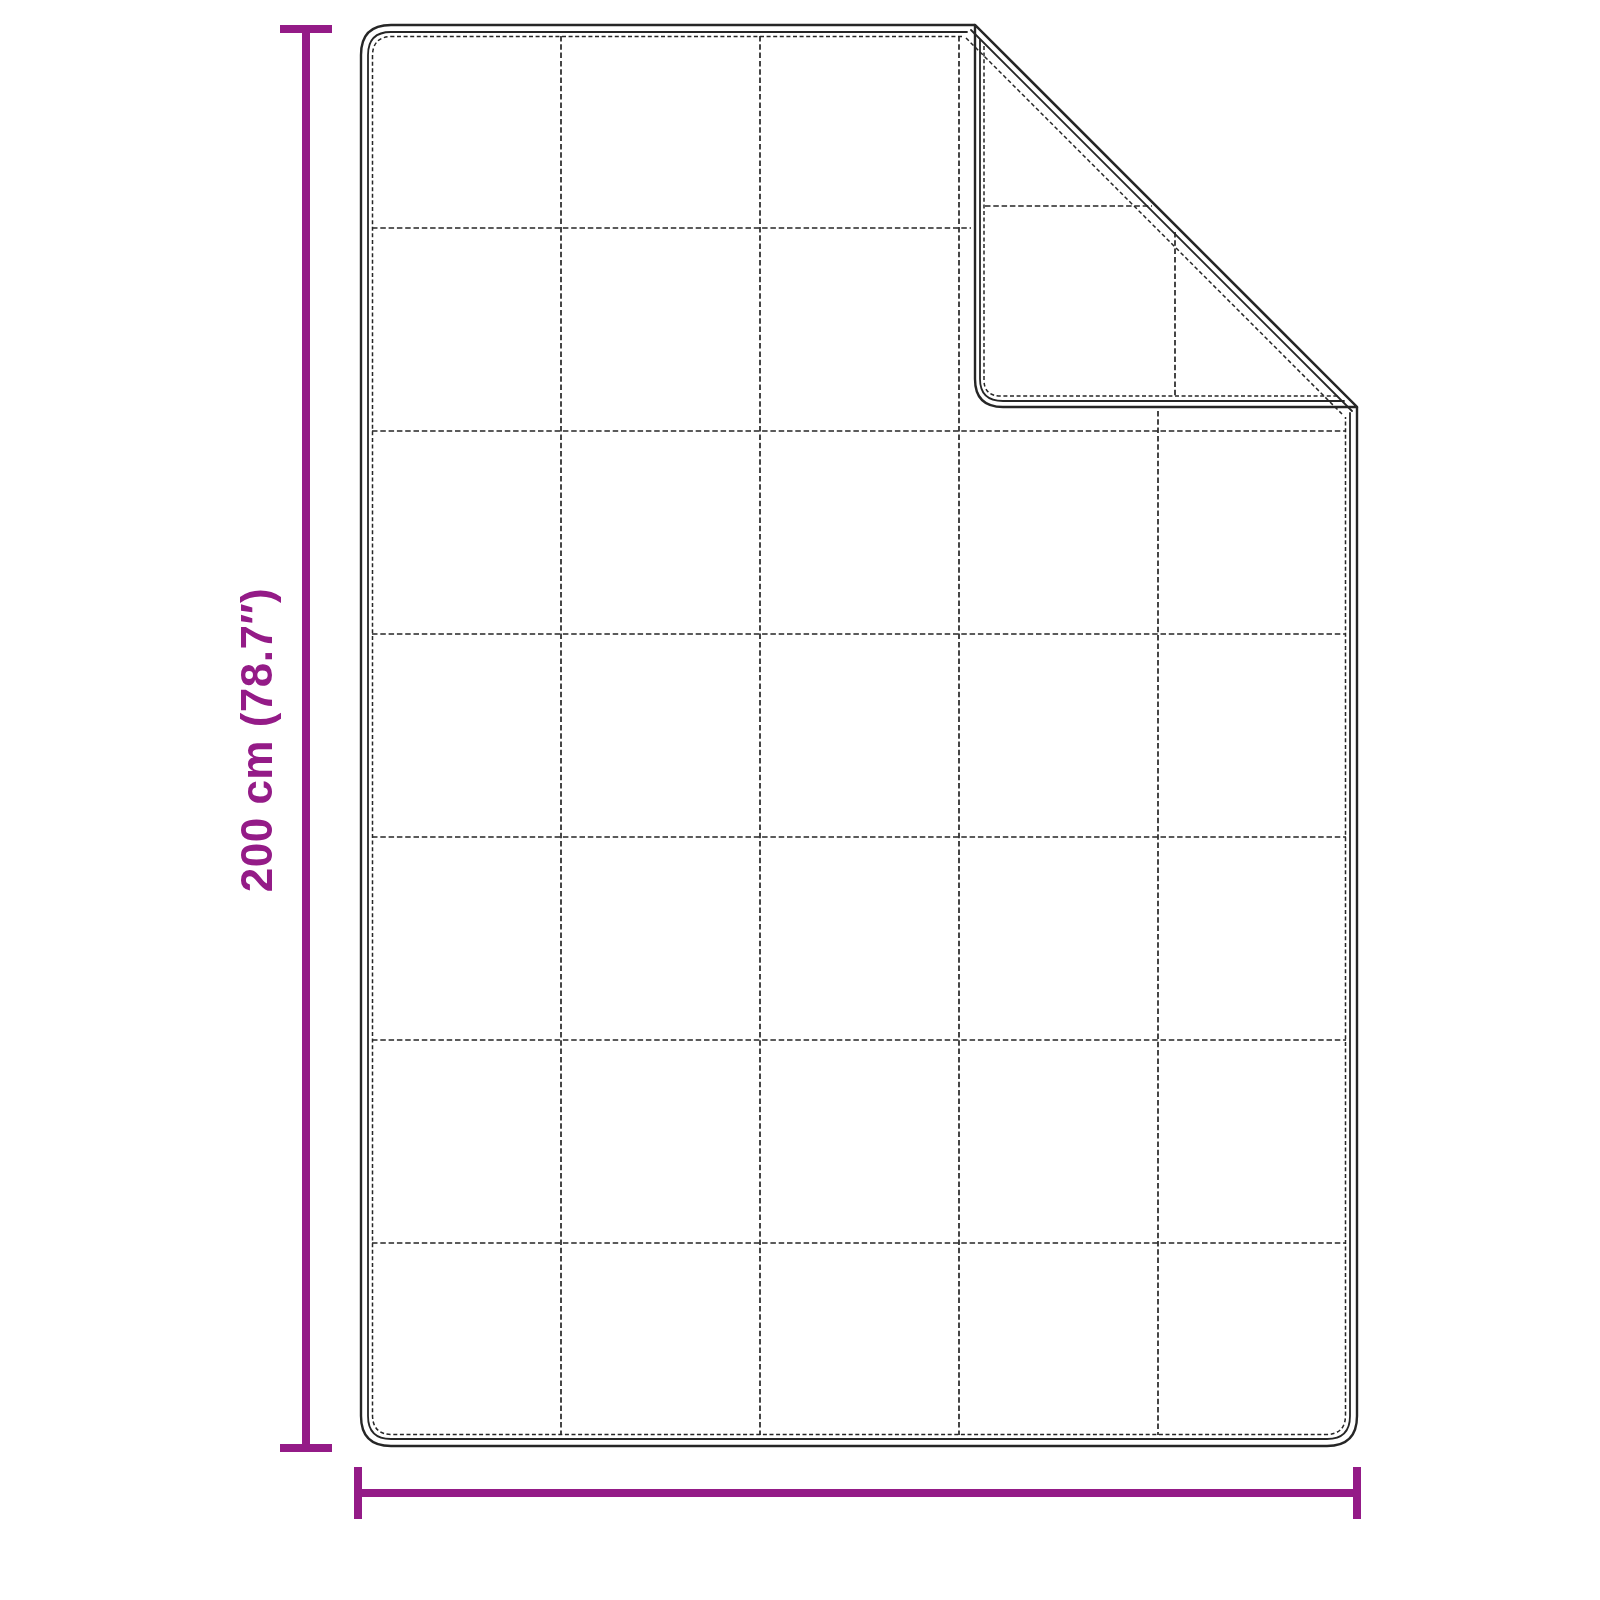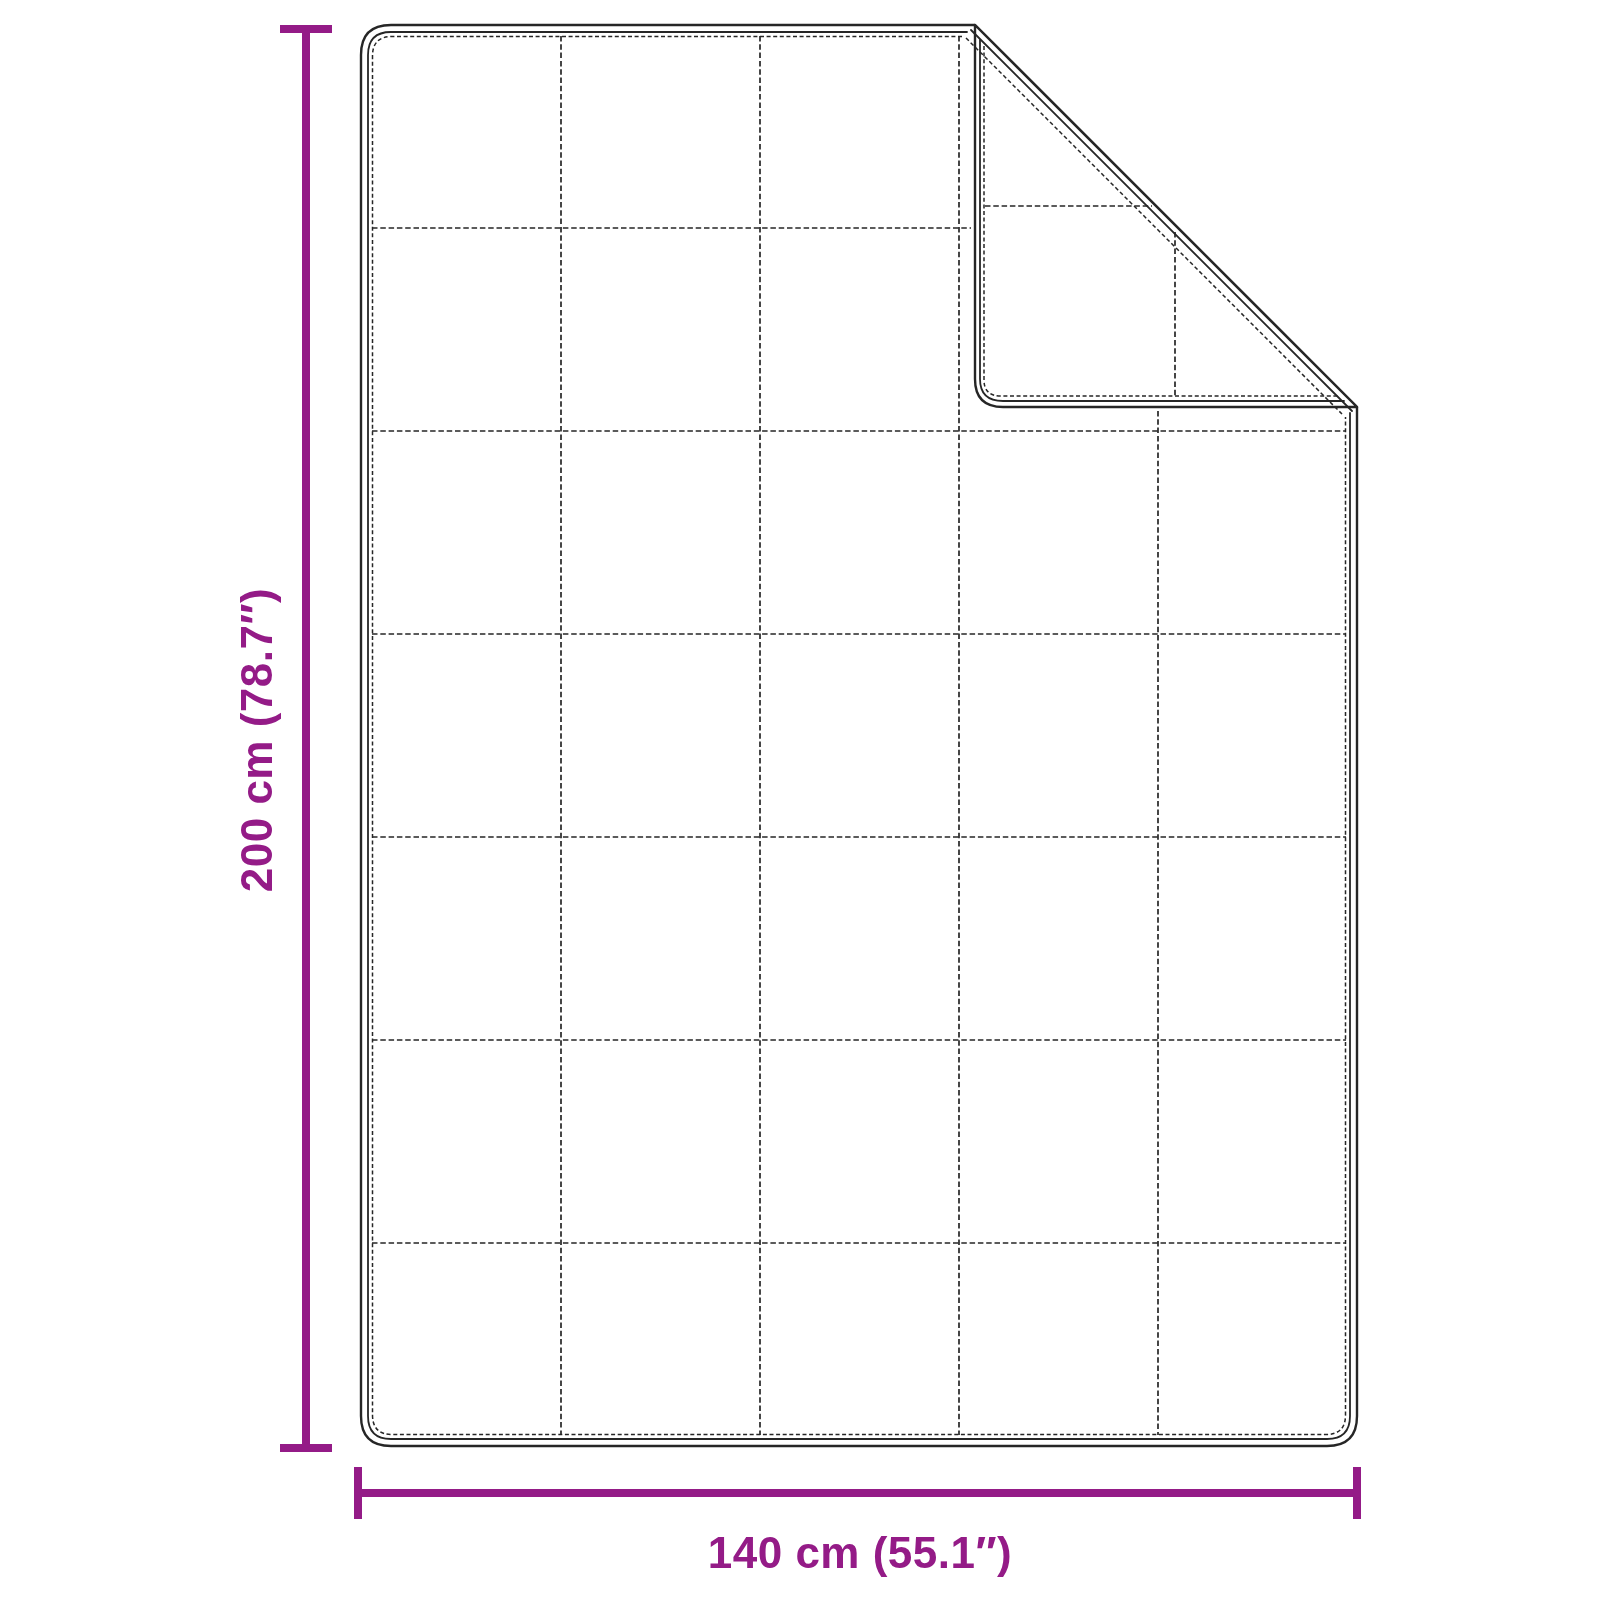--- a/index.html
+++ b/index.html
@@ -80,14 +80,13 @@
       </g>
       <g>
         <line class="dim-line" x1="358" y1="1493" x2="1357" y2="1493"></line>
         <line class="dim-line" x1="358" y1="1467" x2="358" y2="1519"></line>
         <line class="dim-line" x1="1357" y1="1467" x2="1357" y2="1519"></line>
       </g>
     </g>
   </svg>
 
   <div class="label v">200 cm (78.7″)</div>
-  <div class="label h">140 cm (55.1″)</div>
 </div>
 
 </body></html>

